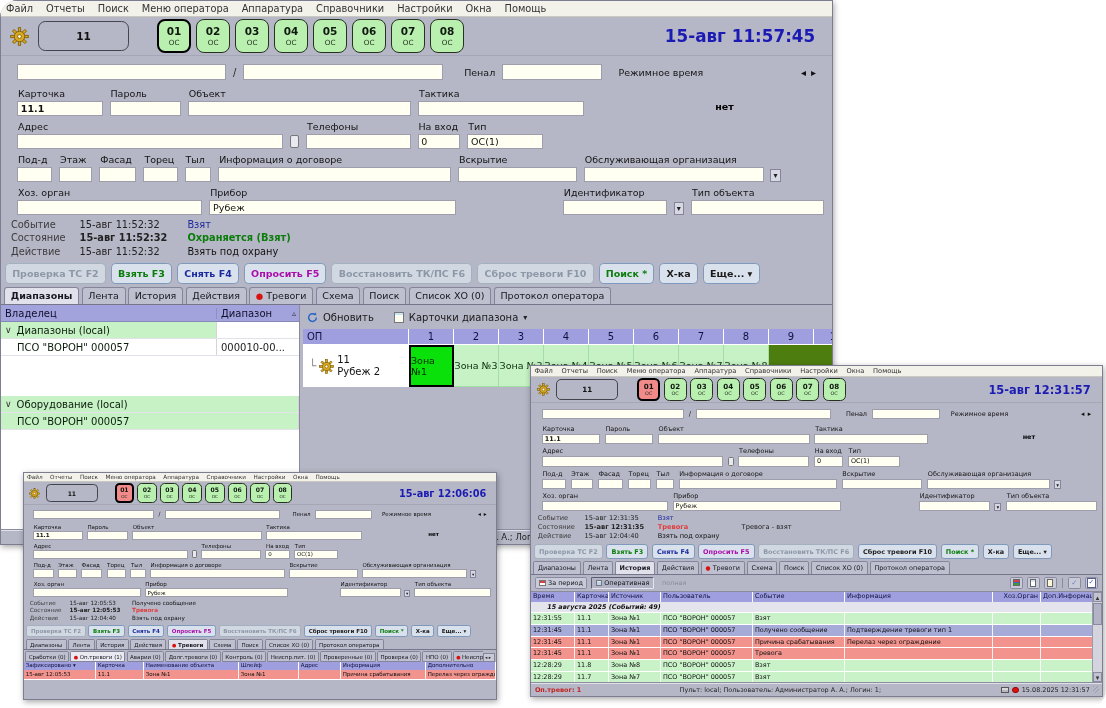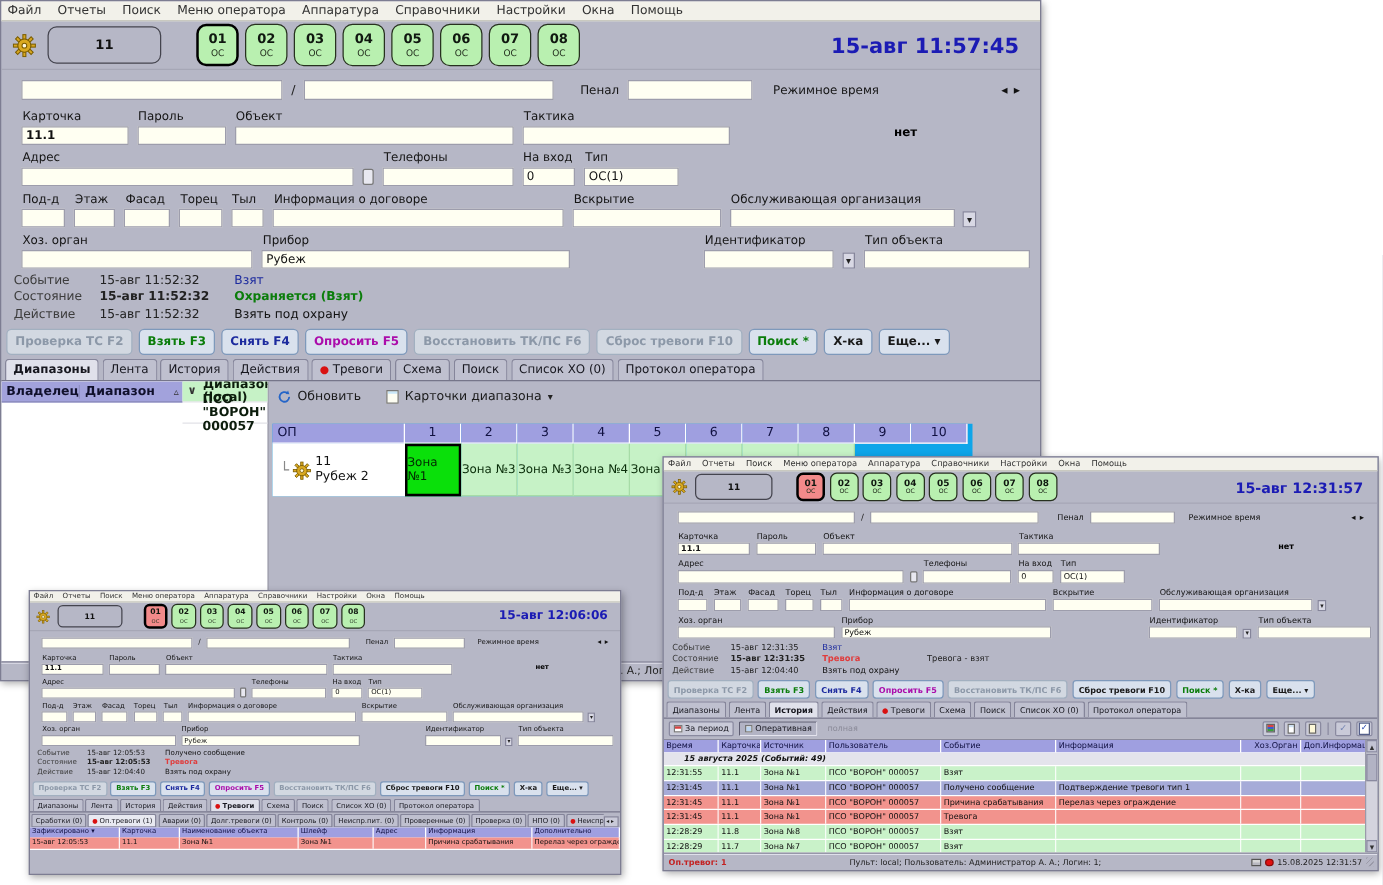--- a/index.html
+++ b/index.html
@@ -1,17 +1,17 @@
 <!DOCTYPE html>
 <html><head>
 <meta charset="utf-8">
 <style>
   * { margin:0; padding:0; box-sizing:border-box; }
   body { font-family:"DejaVu Sans","Liberation Sans",sans-serif; background:#fff; }
-  #stage { position:relative; width:1106px; height:708px; background:#fff; overflow:hidden; }
+  #stage { position:relative; width:1106px; height:708px; background:#fff; overflow:hidden;border-radius:18px; }
 
   
   .swin { position:absolute; background:#b6b7c6; border:1px solid #7d7d92;
           box-shadow:1px 2px 6px rgba(0,0,0,.35); display:flex; flex-direction:column; overflow:hidden; }
   .w1 { left:0; top:0; width:833px; height:545px; font-size:10px; }
   .w2 { left:23px; top:472px; width:474px; height:228px; font-size:5.8px; z-index:3; }
   .w3 { left:530px; top:365px; width:573px; height:332px; font-size:6.8px; z-index:2; }
 
   
   .menubar { height:1.6em; background:#f2f1ea; border-bottom:1px solid #c9c9c0; display:flex; align-items:center; padding-left:.5em; flex:none; }
@@ -67,41 +67,41 @@
   .fbtn.magenta { color:#ab0dab; }
   .fbtn.dis { background:#d2d8e1; border-color:#a2b0c0; color:#8c98a8; }
 
   .tabs { display:flex; gap:.25em; padding:0 .3em; align-items:flex-end; border-bottom:1px solid #76768a; flex:none; white-space:nowrap; overflow:hidden; }
   .tab { background:#bfc0cf; border:1px solid #85859a; border-bottom:none; border-radius:.35em .35em 0 0; padding:.28em .6em; font-size:.95em; color:#17171f; cursor:default; }
   .tab.active { background:#e0e1eb; font-weight:bold; }
   .tab.dot::before { content:"●"; color:#d91111; margin-right:.35em; font-size:.9em; }
 
   
   .w1-body { flex:1; display:flex; overflow:hidden; }
-  .lpanel { width:214px; background:#fff; border-right:1px solid #8a8a9c; display:flex; flex-direction:row; overflow:hidden;font-weight:bold; }
+  .lpanel { width:299px; background:#fff; border-right:1px solid #8a8a9c; display:flex; flex-direction:column; overflow:hidden; }
   .lp-head { height:17px; background:#a2a2dc; display:flex; align-items:center; font-size:10px; border-bottom:1px solid #8888b8; flex:none; }
   .lp-h1 { flex:1; padding-left:4px; border-right:1px solid #8f8fc4; color:#10102c; }
   .lp-h2 { width:82px; padding-left:4px; display:flex; align-items:center; justify-content:space-between; padding-right:3px; color:#10102c; }
   .sorti { font-size:8px; color:#333; } .sorti.blue { color:#2233bb; }
   .lp-row { height:17px; display:flex; align-items:stretch; font-size:10px; border-bottom:1px solid #e2e2e8; }
   .lp-c1 { flex:1; display:flex; align-items:center; padding-left:4px; border-right:1px solid #d4d4da; color:#0c1c0c; }
   .lp-c2 { width:82px; display:flex; align-items:center; padding-left:4px; color:#222; }
   .lp-row.parent .lp-c1 { background:#c6f2c6; }
   .lp-row.parent .lp-c1::before { content:"∨"; margin-right:5px; font-size:9px; color:#333; }
   .lp-row.child .lp-c1 { padding-left:16px; }
   .lp-row.green .lp-c1 { background:#c6f2c6; }
   .lp-gap { height:40px; flex:none; }
   .lp-fill { flex:1; }
   .rpanel { flex:1; padding:2px 0 0 3px; overflow:hidden; }
   .rp-bar { height:20px; display:flex; align-items:center; gap:20px; padding-left:4px; }
   .flatbtn { display:inline-flex; align-items:center; gap:5px; font-size:10px; color:#1a1a1a; cursor:default; }
   .ric { width:11px; height:11px; }
   .cardsic { width:10px; height:11px; background:#fdfdf2; border:1px solid #777; box-shadow:inset 0 2px 0 #c8e6f8; }
   .ddg { font-size:8px; color:#222; }
-  .grid { background:#0ea5e9; width:560px; padding-bottom:0; margin-top:12px; }
+  .grid { background:#4d7c0f; width:560px; padding-bottom:0; margin-top:2px; }
   .g-head { display:flex; }
   .gh { background:#9f9fe0; border:1px solid #fff; border-width:0 1px 1px 0; color:#101040; text-align:center; font-size:10px; height:16px; line-height:15px; }
   .gh-op { width:106px; text-align:left; padding-left:4px; }
   .gh-cols { display:flex; }
   .gh-n { width:45px; }
   .g-row { display:flex; height:42px; }
   .g-dev { width:106px; display:flex; align-items:center; gap:3px; padding-left:6px; font-size:10px; background:#fff; }
   .treebr { color:#888; font-size:12px; }
   .g2 { width:15px; height:15px; flex:none; }
   .g-dev-t { display:flex; flex-direction:column; line-height:1.2; color:#111; }

